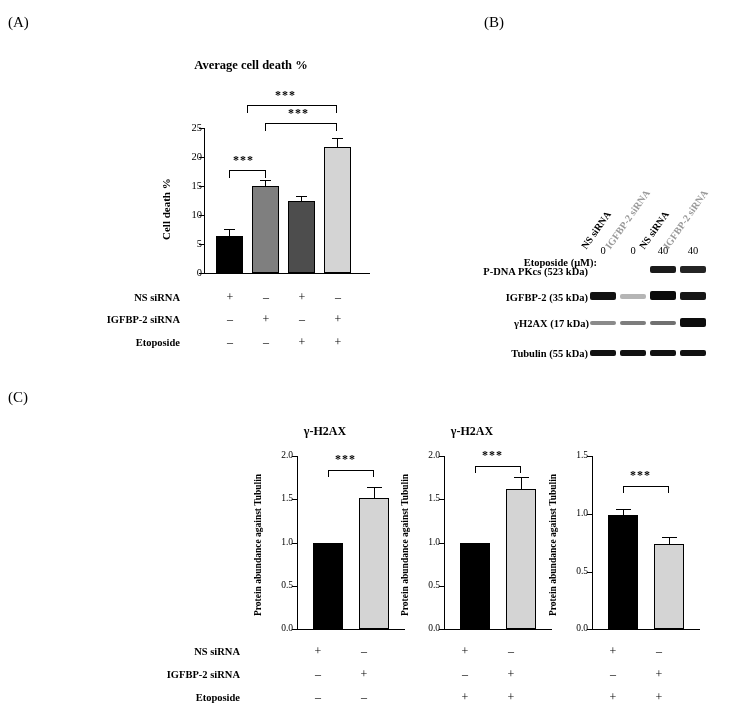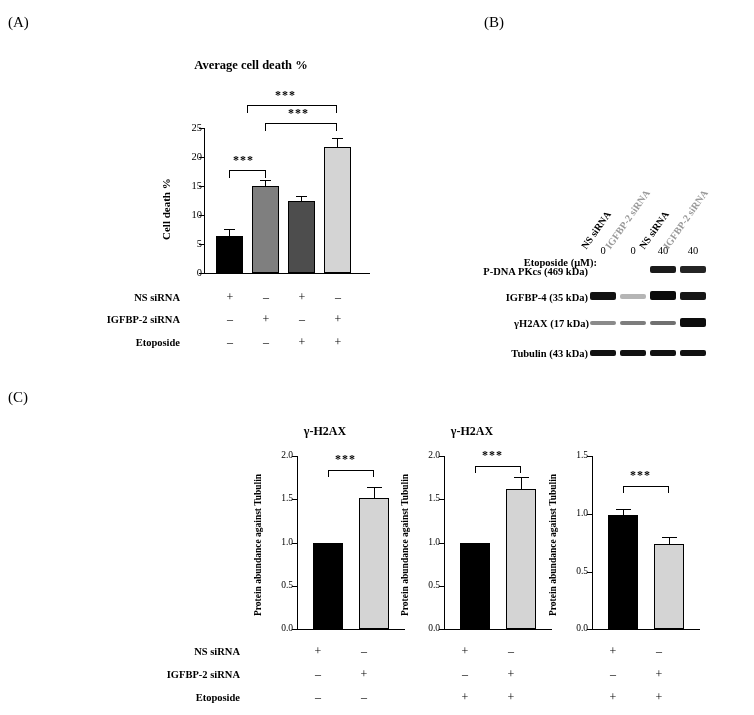--- a/index.html
+++ b/index.html
@@ -115,37 +115,37 @@
   <div class="lane-rot gray" style="left:142px;top:240px;">IGFBP-2 siRNA</div>
   <div class="lane-rot" style="left:176px;top:240px;">NS siRNA</div>
   <div class="lane-rot gray" style="left:200px;top:240px;">IGFBP-2 siRNA</div>
 
   <div class="blot-rowlabel" style="left:9px;top:245px;width:118px;margin-top:12px;">Etoposide (μM):</div>
   <div class="etop-val" style="left:122px;top:245px;">0</div>
   <div class="etop-val" style="left:152px;top:245px;">0</div>
   <div class="etop-val" style="left:182px;top:245px;">40</div>
   <div class="etop-val" style="left:212px;top:245px;">40</div>
 
-  <div class="blot-rowlabel" style="left:0px;top:266px;width:118px;">P-DNA PKcs (469 kDa)</div>
+  <div class="blot-rowlabel" style="left:0px;top:266px;width:118px;">P-DNA PKcs (523 kDa)</div>
   <div class="blot-band" style="left:180px;top:266px;width:26px;height:7px;background:#1a1a1a;"></div>
   <div class="blot-band" style="left:210px;top:266px;width:26px;height:7px;background:#242424;"></div>
 
-  <div class="blot-rowlabel" style="left:0px;top:292px;width:118px;">IGFBP-4 (35 kDa)</div>
+  <div class="blot-rowlabel" style="left:0px;top:292px;width:118px;">IGFBP-2 (35 kDa)</div>
   <div class="blot-band" style="left:120px;top:292px;width:26px;height:8px;background:#111;"></div>
   <div class="blot-band" style="left:150px;top:294px;width:26px;height:5px;background:#b5b5b5;"></div>
   <div class="blot-band" style="left:180px;top:291px;width:26px;height:9px;background:#0b0b0b;"></div>
   <div class="blot-band" style="left:210px;top:292px;width:26px;height:8px;background:#161616;"></div>
 
   <div class="blot-rowlabel" style="left:1px;top:318px;width:118px;">γH2AX (17 kDa)</div>
   <div class="blot-band" style="left:120px;top:321px;width:26px;height:4px;background:#8a8a8a;"></div>
   <div class="blot-band" style="left:150px;top:321px;width:26px;height:4px;background:#7d7d7d;"></div>
   <div class="blot-band" style="left:180px;top:321px;width:26px;height:4px;background:#707070;"></div>
   <div class="blot-band" style="left:210px;top:318px;width:26px;height:9px;background:#0d0d0d;"></div>
 
-  <div class="blot-rowlabel" style="left:0px;top:348px;width:118px;">Tubulin (43 kDa)</div>
+  <div class="blot-rowlabel" style="left:0px;top:348px;width:118px;">Tubulin (55 kDa)</div>
   <div class="blot-band" style="left:120px;top:350px;width:26px;height:6px;background:#111;"></div>
   <div class="blot-band" style="left:150px;top:350px;width:26px;height:6px;background:#111;"></div>
   <div class="blot-band" style="left:180px;top:350px;width:26px;height:6px;background:#111;"></div>
   <div class="blot-band" style="left:210px;top:350px;width:26px;height:6px;background:#111;"></div>
 </div>
 
 <div class="abs" id="panelC">
 
   <div class="subchart" style="left:245px;">
     <div class="chart-title" style="position:absolute;left:0px;top:34px;width:160px;font-size:12px;">γ-H2AX</div>

